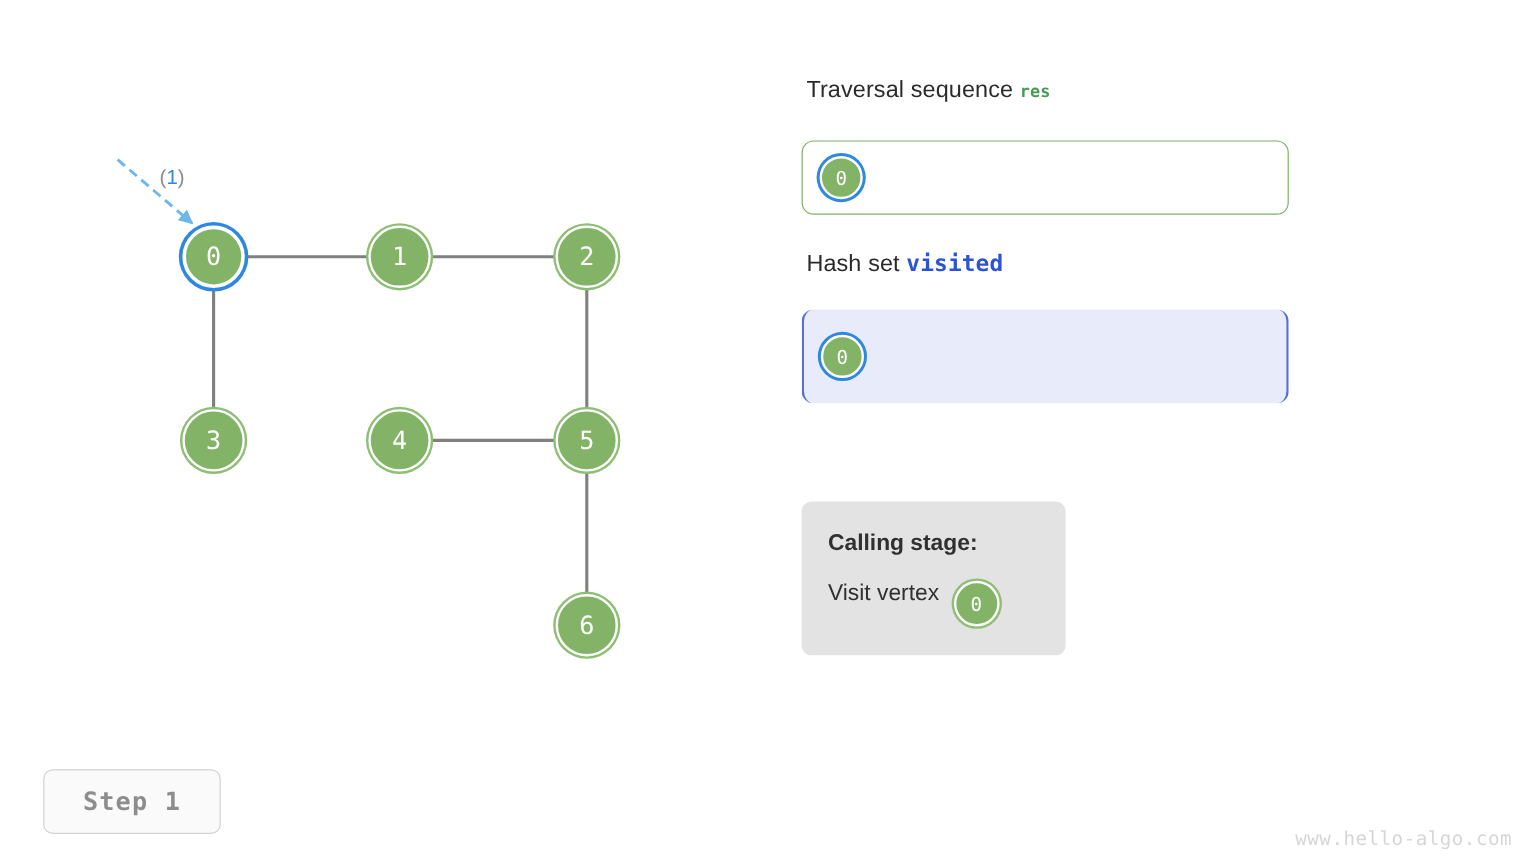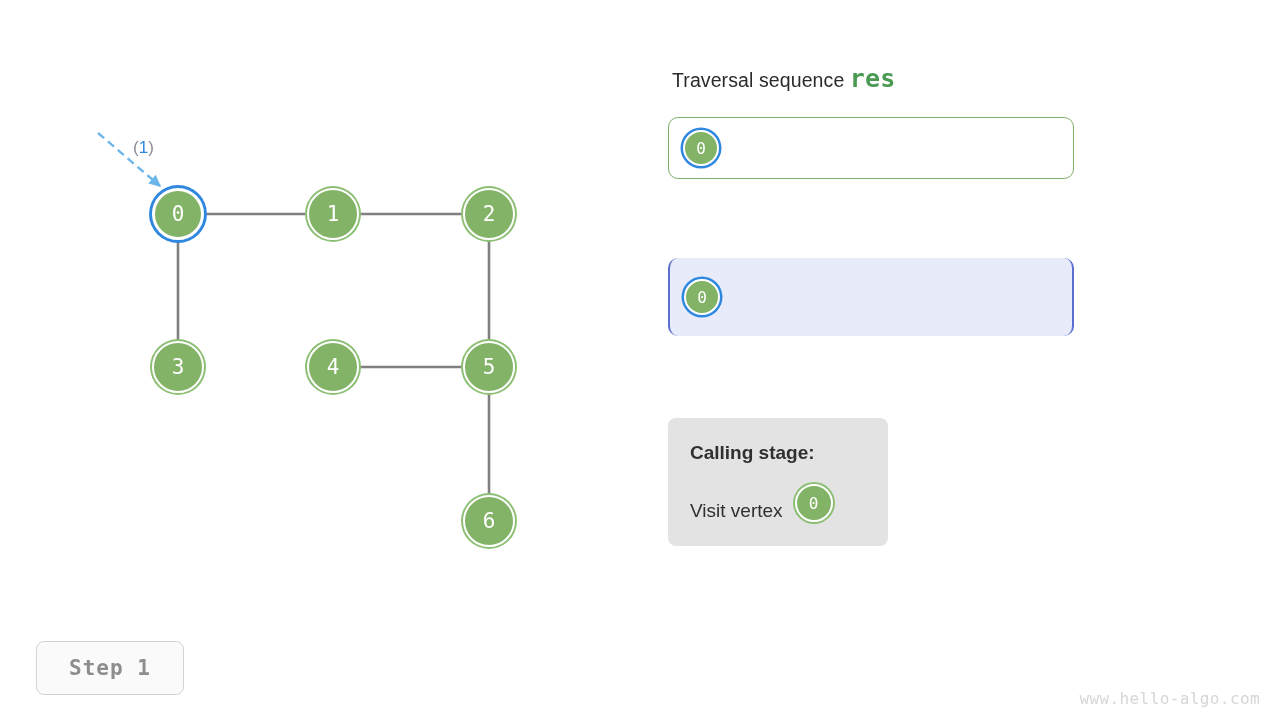--- a/index.html
+++ b/index.html
@@ -78,21 +78,21 @@
     position: absolute;
     font-size: 19.5px;
     color: #2b2b2b;
     white-space: nowrap;
     letter-spacing: 0.1px;
   }
   .section-title .code-green {
     font-family: "DejaVu Sans Mono", monospace;
     font-weight: bold;
     color: #4a9a55;
-    font-size: 25px;
+    font-size: 14px;
   }
   .section-title .code-blue {
     font-family: "DejaVu Sans Mono", monospace;
     font-weight: bold;
     color: #2b54d4;
     font-size: 19px;
   }
 
   .value-box {
     position: absolute;
@@ -152,21 +152,21 @@
     box-sizing: border-box;
   }
   #calling-stage-title {
     font-size: 19px;
     font-weight: bold;
     color: #303030;
     margin-bottom: 20px;
   }
   #calling-stage-row {
     display: flex;
-    align-items: flex-end;
+    align-items: flex-start;
     gap: 12px;
   }
   #calling-stage-text {
     font-size: 19px;
     color: #303030;
     white-space: nowrap;
   }
   .chip-plain {
     width: 38px;
     height: 38px;
@@ -255,20 +255,23 @@
 <div id="side-panel">
 
   <div class="section-title" id="res-title" style="left:4px; top:64px;">
     <span>Traversal sequence </span><span class="code-green">res</span>
   </div>
 
   <div class="value-box" id="res-box">
       <div class="chip">0</div>
     </div>
 
+  <div class="section-title" id="visited-title" style="left:4px; top:209px;">
+    <span>Hash set </span><span class="code-blue">visited</span>
+  </div>
 
   <div class="value-box" id="visited-box">
       <div class="chip">0</div>
     </div>
 
   <div id="calling-stage">
     <div id="calling-stage-title">Calling stage:</div>
     <div id="calling-stage-row">
       <span id="calling-stage-text">Visit vertex</span>
       <span class="chip-plain" id="calling-stage-chip">0</span>

